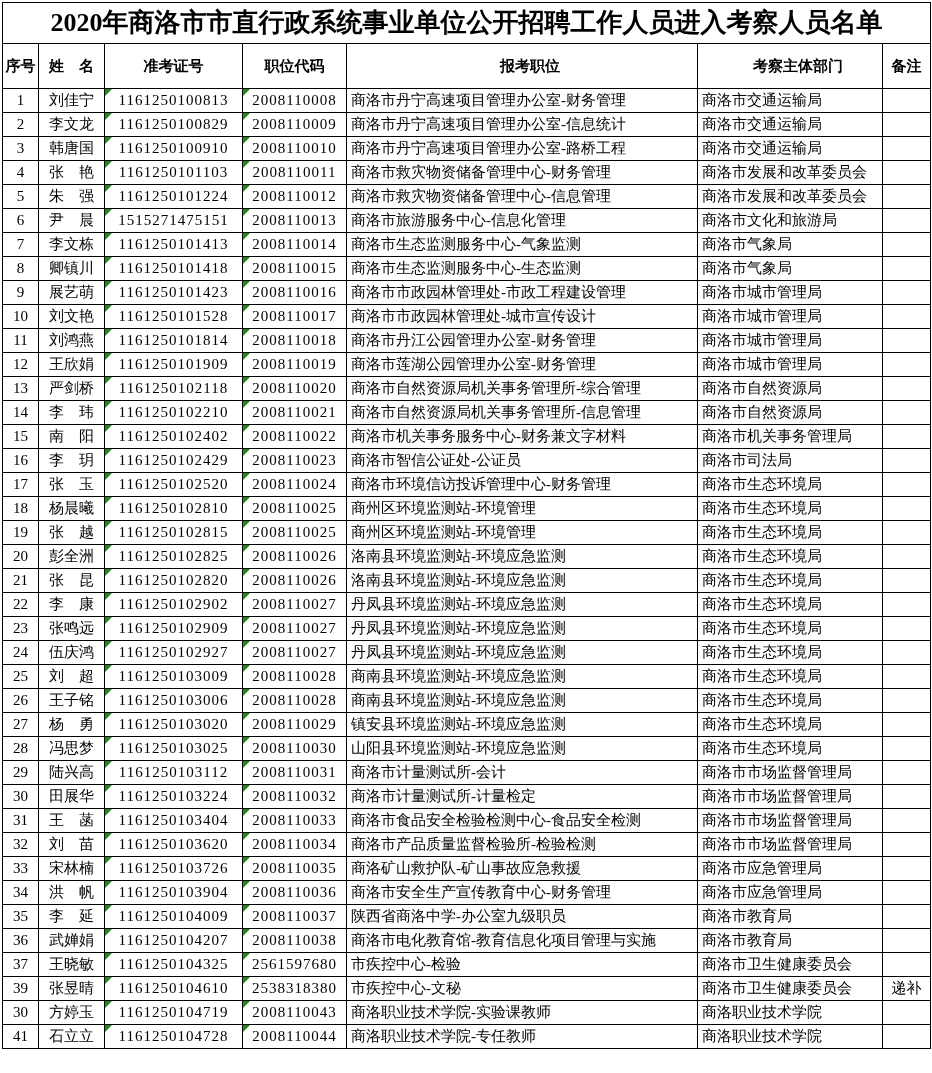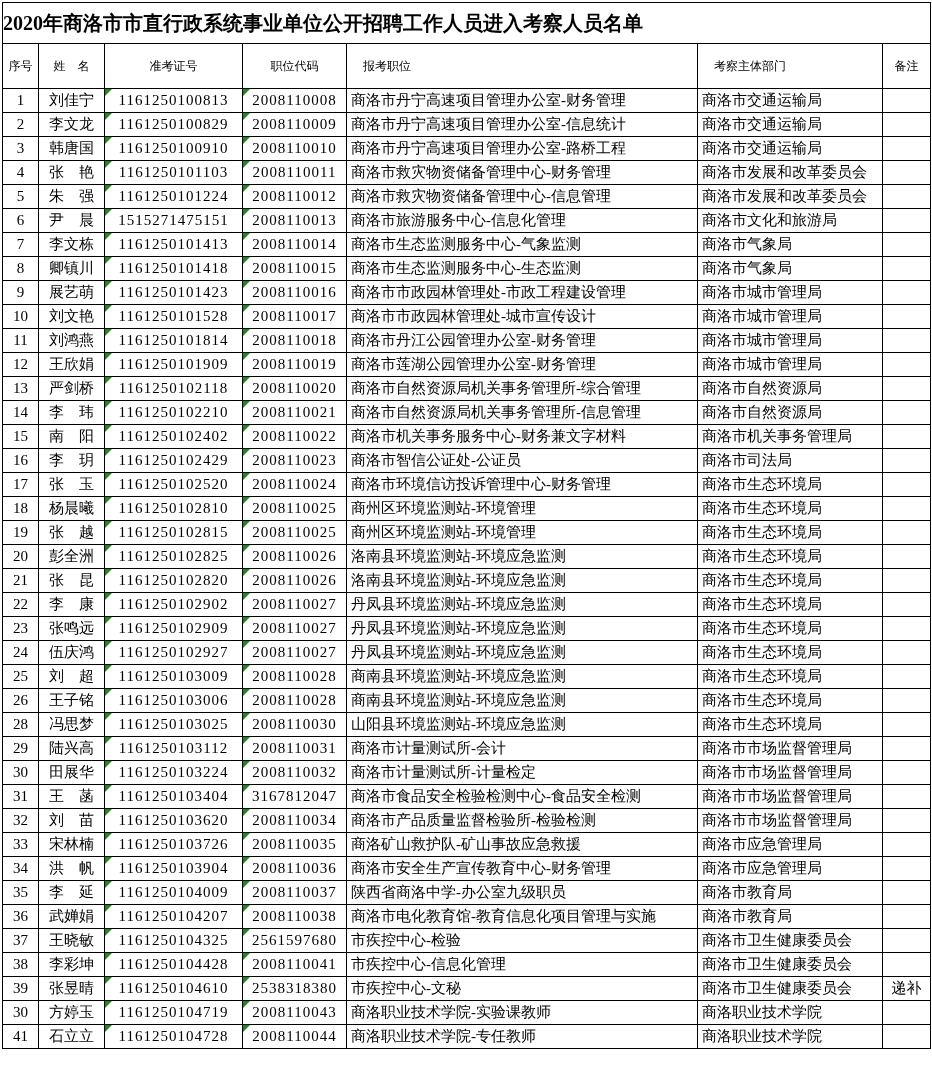--- a/index.html
+++ b/index.html
@@ -15,26 +15,26 @@
   }
   .tbl td,.tbl th{
     border:1px solid #000;
     overflow:hidden;white-space:nowrap;
     padding:0;
     font-size:15px;line-height:1;
     vertical-align:middle;
   }
   tr.title-row td{
     height:40px;border:1px solid #000;
-    text-align:left;font-weight:bold;font-size:20px;
+    text-align:center;font-weight:bold;font-size:26px;
   }
   tr.head-row th{
-    height:44px;font-weight:normal;text-align:center;font-size:12px;
-  }
-  tr.head-row th.c4, tr.head-row th.c5{text-align:left;padding-left:16px;}
+    height:44px;font-weight:bold;text-align:center;font-size:15px;
+  }
+  tr.head-row th.c4, tr.head-row th.c5{text-align:center;padding-left:16px;}
   tbody td{height:23px;text-align:center;}
   tbody td.c4, tbody td.c5{text-align:left;padding-left:4px;}
   tbody td.c2, tbody td.c3{letter-spacing:1px;}
   
   td.tm{position:relative;}
   td.tm::before{
     content:"";position:absolute;left:0;top:0;width:0;height:0;
     border-top:7px solid var(--marker-green,#1e8a1e);
     border-right:7px solid transparent;
   }
@@ -296,20 +296,29 @@
         <tr>
     <td class="c0">26</td>
     <td class="c1">王子铭</td>
     <td class="c2 tm">1161250103006</td>
     <td class="c3 tm">2008110028</td>
     <td class="c4">商南县环境监测站-环境应急监测</td>
     <td class="c5">商洛市生态环境局</td>
     <td class="c6"></td>
   </tr>
         <tr>
+    <td class="c0">27</td>
+    <td class="c1">杨　勇</td>
+    <td class="c2 tm">1161250103020</td>
+    <td class="c3 tm">2008110029</td>
+    <td class="c4">镇安县环境监测站-环境应急监测</td>
+    <td class="c5">商洛市生态环境局</td>
+    <td class="c6"></td>
+  </tr>
+        <tr>
     <td class="c0">28</td>
     <td class="c1">冯思梦</td>
     <td class="c2 tm">1161250103025</td>
     <td class="c3 tm">2008110030</td>
     <td class="c4">山阳县环境监测站-环境应急监测</td>
     <td class="c5">商洛市生态环境局</td>
     <td class="c6"></td>
   </tr>
         <tr>
     <td class="c0">29</td>
@@ -326,21 +335,21 @@
     <td class="c2 tm">1161250103224</td>
     <td class="c3 tm">2008110032</td>
     <td class="c4">商洛市计量测试所-计量检定</td>
     <td class="c5">商洛市市场监督管理局</td>
     <td class="c6"></td>
   </tr>
         <tr>
     <td class="c0">31</td>
     <td class="c1">王　菡</td>
     <td class="c2 tm">1161250103404</td>
-    <td class="c3 tm">3167812047</td>
+    <td class="c3 tm">2008110033</td>
     <td class="c4">商洛市食品安全检验检测中心-食品安全检测</td>
     <td class="c5">商洛市市场监督管理局</td>
     <td class="c6"></td>
   </tr>
         <tr>
     <td class="c0">32</td>
     <td class="c1">刘　苗</td>
     <td class="c2 tm">1161250103620</td>
     <td class="c3 tm">2008110034</td>
     <td class="c4">商洛市产品质量监督检验所-检验检测</td>
@@ -382,29 +391,20 @@
     <td class="c4">商洛市电化教育馆-教育信息化项目管理与实施</td>
     <td class="c5">商洛市教育局</td>
     <td class="c6"></td>
   </tr>
         <tr>
     <td class="c0">37</td>
     <td class="c1">王晓敏</td>
     <td class="c2 tm">1161250104325</td>
     <td class="c3 tm">2561597680</td>
     <td class="c4">市疾控中心-检验</td>
-    <td class="c5">商洛市卫生健康委员会</td>
-    <td class="c6"></td>
-  </tr>
-        <tr>
-    <td class="c0">38</td>
-    <td class="c1">李彩坤</td>
-    <td class="c2 tm">1161250104428</td>
-    <td class="c3 tm">2008110041</td>
-    <td class="c4">市疾控中心-信息化管理</td>
     <td class="c5">商洛市卫生健康委员会</td>
     <td class="c6"></td>
   </tr>
         <tr>
     <td class="c0">39</td>
     <td class="c1">张昱晴</td>
     <td class="c2 tm">1161250104610</td>
     <td class="c3 tm">2538318380</td>
     <td class="c4">市疾控中心-文秘</td>
     <td class="c5">商洛市卫生健康委员会</td>

